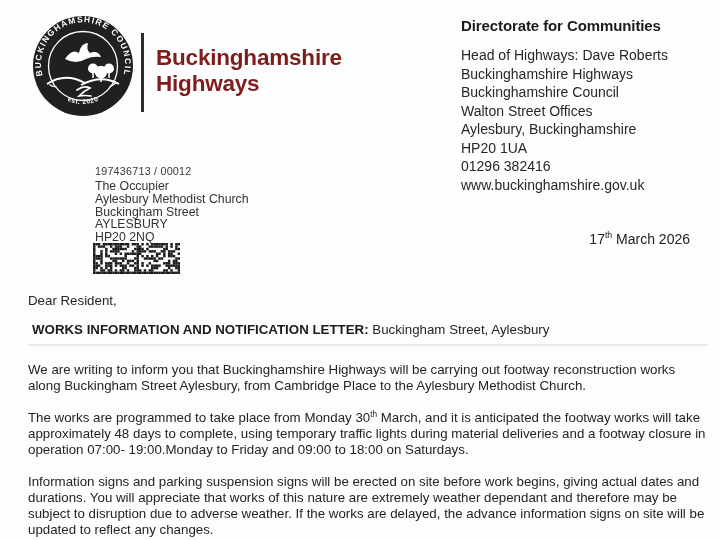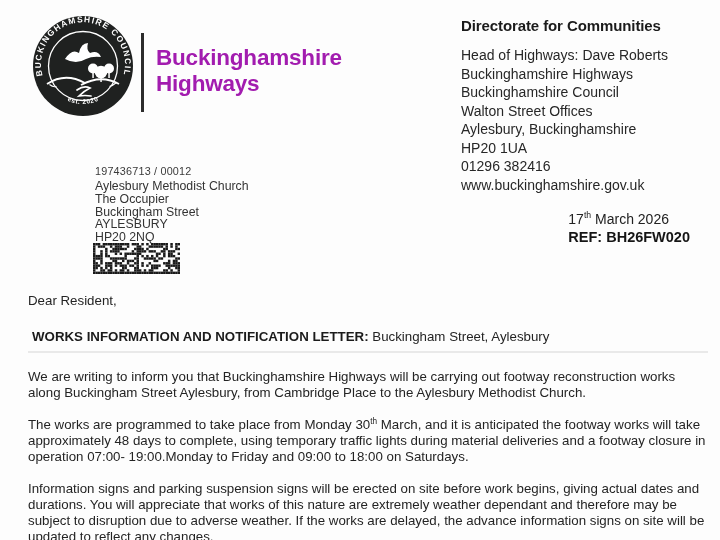--- a/index.html
+++ b/index.html
@@ -7,41 +7,41 @@
     width:720px;height:540px;position:relative;overflow:hidden;
     background:#ffffff;
     font-family:"Liberation Sans","DejaVu Sans",sans-serif;
     color:#262626;
   }
   .page{position:absolute;inset:0;background:#fdfdfd;}
 
   
   .logo-wrap{position:absolute;left:31px;top:14px;width:104px;height:104px;}
   .logo-divider{position:absolute;left:141px;top:33px;width:2.5px;height:79px;background:#2c2c2c;}
-  .org-name{position:absolute;left:156px;top:45px;font-size:22.5px;font-weight:700;color:#a21caf;line-height:26px;letter-spacing:-0.2px;}
+  .org-name{position:absolute;left:156px;top:45px;font-size:22.5px;font-weight:700;color:#7f1d1d;line-height:26px;letter-spacing:-0.2px;}
 
   .sender{position:absolute;left:461px;top:17px;width:250px;color:#272727;}
   .sender-heading{font-size:15px;font-weight:700;color:#1b1b1b;margin-bottom:12px;letter-spacing:-0.1px;}
   .sender-line{font-size:14px;line-height:18.5px;}
 
   
   .recipient{position:absolute;left:95px;top:165px;color:#333;}
   .mail-ref{font-size:10.8px;color:#3a3a3a;margin-bottom:3px;letter-spacing:0.2px;}
   .recipient-line{font-size:12.3px;line-height:12.8px;}
   .barcode{position:absolute;left:93px;top:243px;}
   .barcode rect{fill:#1a1a1a;}
 
   
-  .date-block{position:absolute;right:30px;top:210px;color:#222;}
+  .date-block{position:absolute;right:30px;top:230px;text-align:right;color:#222;}
   .date-line{font-size:14px;line-height:18px;}
   .ref-line{font-size:14.5px;line-height:19px;font-weight:700;color:#151515;}
 
   
   .letter-body{position:absolute;left:28px;top:293px;width:680px;font-size:13.3px;line-height:16px;color:#242424;}
-  .salutation{margin:0 0 20px 0;}
+  .salutation{margin:0 0 13px 0;}
   .subject{margin:4px;}
   .subject .b{font-weight:700;color:#1b1b1b;}
   .scan-rule{height:1.5px;background:#e9e9e9;margin:6px 0 12px 0;}
   .para{margin:16px 0 14px 0;}
   sup{font-size:0.62em;line-height:0;vertical-align:super;}
 
   
   .ring-text{fill:#ffffff;font-family:"Liberation Sans","DejaVu Sans",sans-serif;font-weight:700;}
 </style>
 </head>
@@ -100,22 +100,22 @@
     <div class="sender-line">Buckinghamshire Council</div>
     <div class="sender-line">Walton Street Offices</div>
     <div class="sender-line">Aylesbury, Buckinghamshire</div>
     <div class="sender-line">HP20 1UA</div>
     <div class="sender-line">01296 382416</div>
     <div class="sender-line">www.buckinghamshire.gov.uk</div>
   </div>
 
   <div class="recipient">
     <div class="mail-ref">197436713 / 00012</div>
+    <div class="recipient-line">The Occupier</div>
     <div class="recipient-line">Aylesbury Methodist Church</div>
-    <div class="recipient-line">The Occupier</div>
     <div class="recipient-line">Buckingham Street</div>
     <div class="recipient-line">AYLESBURY</div>
     <div class="recipient-line">HP20 2NQ</div>
   </div>
 
   <svg id="barcode" class="barcode" width="87" height="31" viewBox="0 0 87 31">
       <rect x="0.00" y="0.00" width="2.47" height="2.43"></rect>
       <rect x="2.42" y="0.00" width="2.47" height="2.43"></rect>
       <rect x="4.83" y="0.00" width="2.47" height="2.43"></rect>
       <rect x="9.67" y="0.00" width="2.47" height="2.43"></rect>
@@ -383,21 +383,20 @@
       <rect x="72.50" y="28.62" width="2.47" height="2.43"></rect>
       <rect x="74.92" y="28.62" width="2.47" height="2.43"></rect>
       <rect x="77.33" y="28.62" width="2.47" height="2.43"></rect>
       <rect x="79.75" y="28.62" width="2.47" height="2.43"></rect>
       <rect x="82.17" y="28.62" width="2.47" height="2.43"></rect>
       <rect x="84.58" y="28.62" width="2.47" height="2.43"></rect>
     </svg>
 
   <div class="date-block">
     <div class="date-line"><span>17</span><sup>th</sup><span> March 2026</span></div>
-    <div class="ref-line">REF: BH26FW020</div>
   </div>
 
   <div class="letter-body">
     <p class="salutation">Dear Resident,</p>
     <p class="subject"><span class="b">WORKS INFORMATION AND NOTIFICATION LETTER:</span><span> Buckingham Street, Aylesbury</span></p>
     <div class="scan-rule"></div>
     <p class="para">We are writing to inform you that Buckinghamshire Highways will be carrying out footway reconstruction works along Buckingham Street Aylesbury, from Cambridge Place to the Aylesbury Methodist Church.</p>
     <p class="para"><span>The works are programmed to take place from Monday 30</span><sup>th</sup><span> March, and it is anticipated the footway works will take approximately 48 days to complete, using temporary traffic lights during material deliveries and a footway closure in operation 07:00- 19:00.Monday to Friday and 09:00 to 18:00 on Saturdays.</span></p>
     <p class="para">Information signs and parking suspension signs will be erected on site before work begins, giving actual dates and durations. You will appreciate that works of this nature are extremely weather dependant and therefore may be subject to disruption due to adverse weather. If the works are delayed, the advance information signs on site will be updated to reflect any changes.</p>
   </div>

